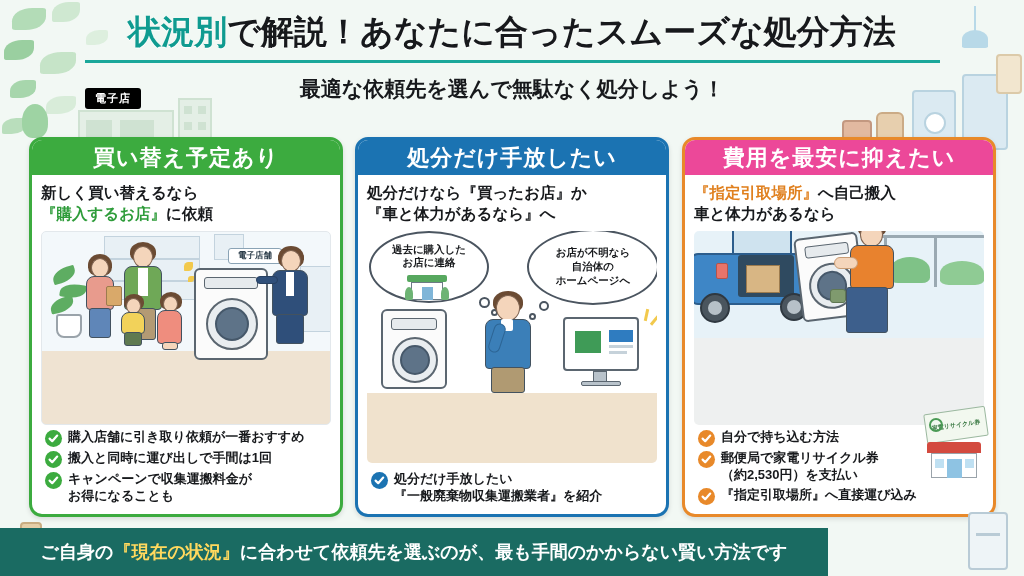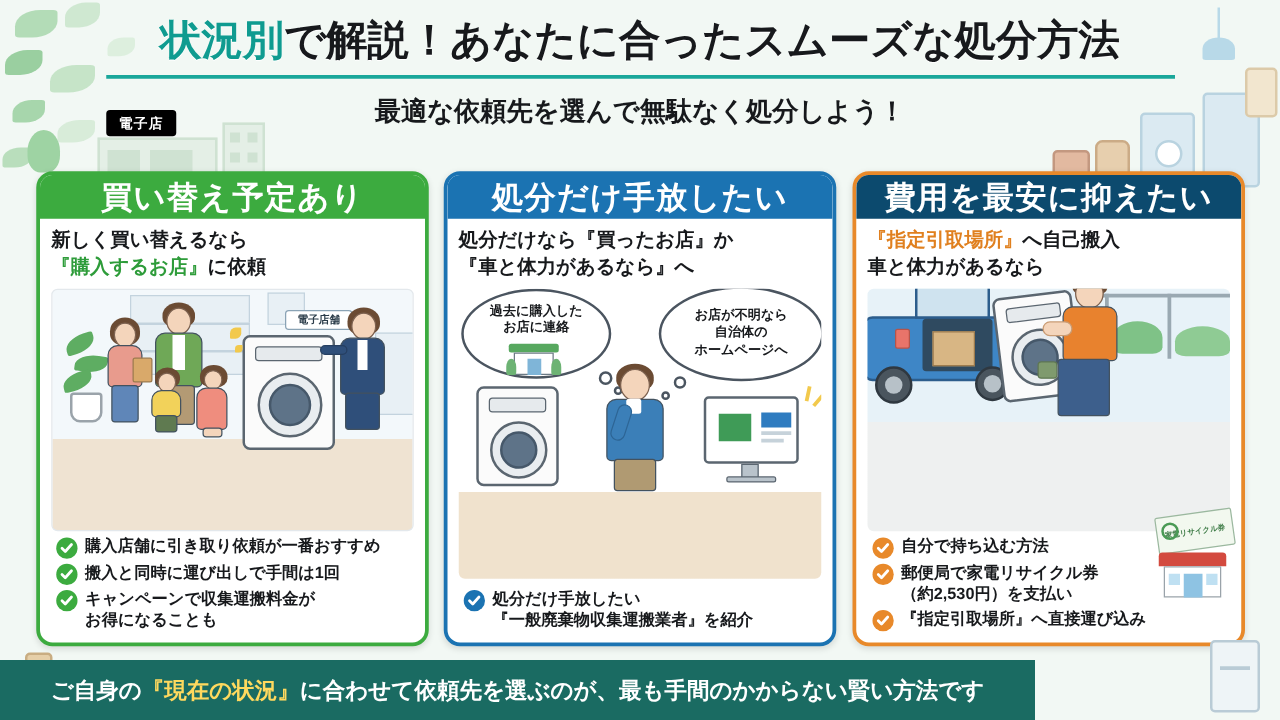--- a/index.html
+++ b/index.html
@@ -97,27 +97,27 @@
   .card.c1 { left: 29px;  border: 3px solid #3cab3f; }
   .card.c2 { left: 355px; border: 3px solid #1b73b2; }
   .card.c3 { left: 682px; border: 3px solid #e8892a; }
 
   .card-head {
     height: 35px;
     display: flex;
     align-items: center;
     justify-content: center;
     color: #ffffff;
-    font-size: 25px;
+    font-size: 22px;
     font-weight: bold;
     letter-spacing: 1px;
   }
   .c1 .card-head { background: #3cab3f; }
   .c2 .card-head { background: #1b73b2; }
-  .c3 .card-head { background: #0c4a6e; }
+  .c3 .card-head { background: #ec4899; }
 
   .card-body {
     padding: 8px 9px 0 9px;
     height: calc(100% - 35px);
     display: flex;
     flex-direction: column;
   }
 
   .lead {
     font-size: 15.5px;

